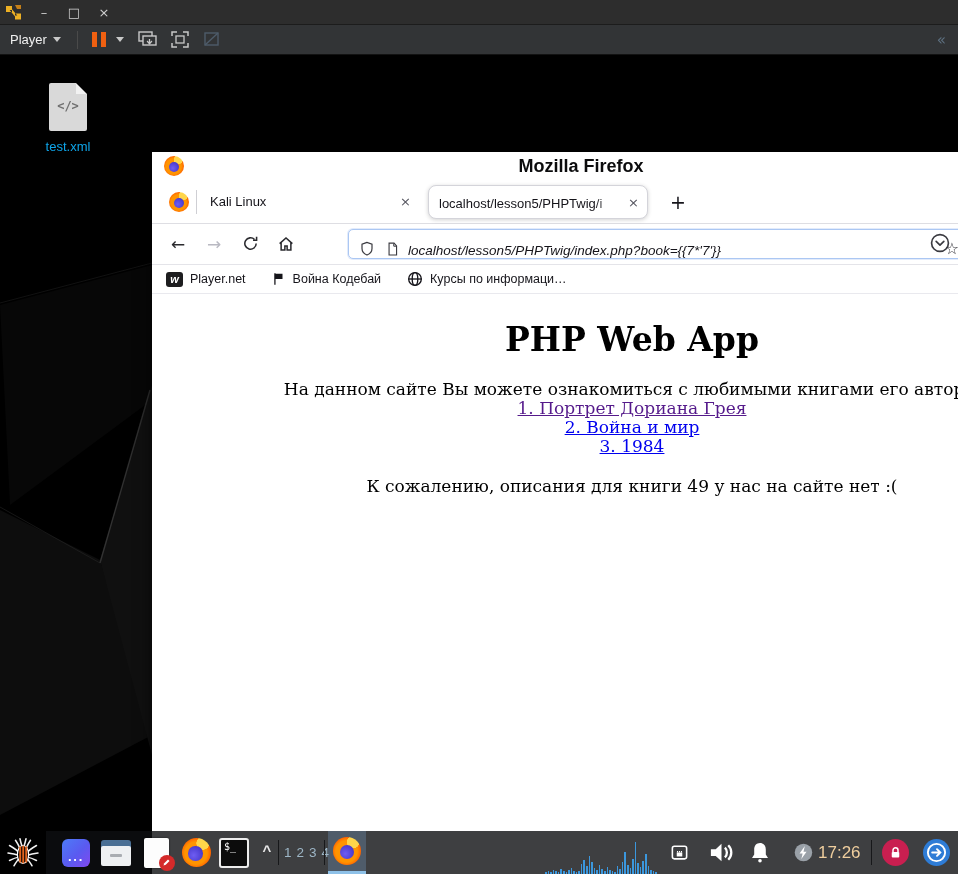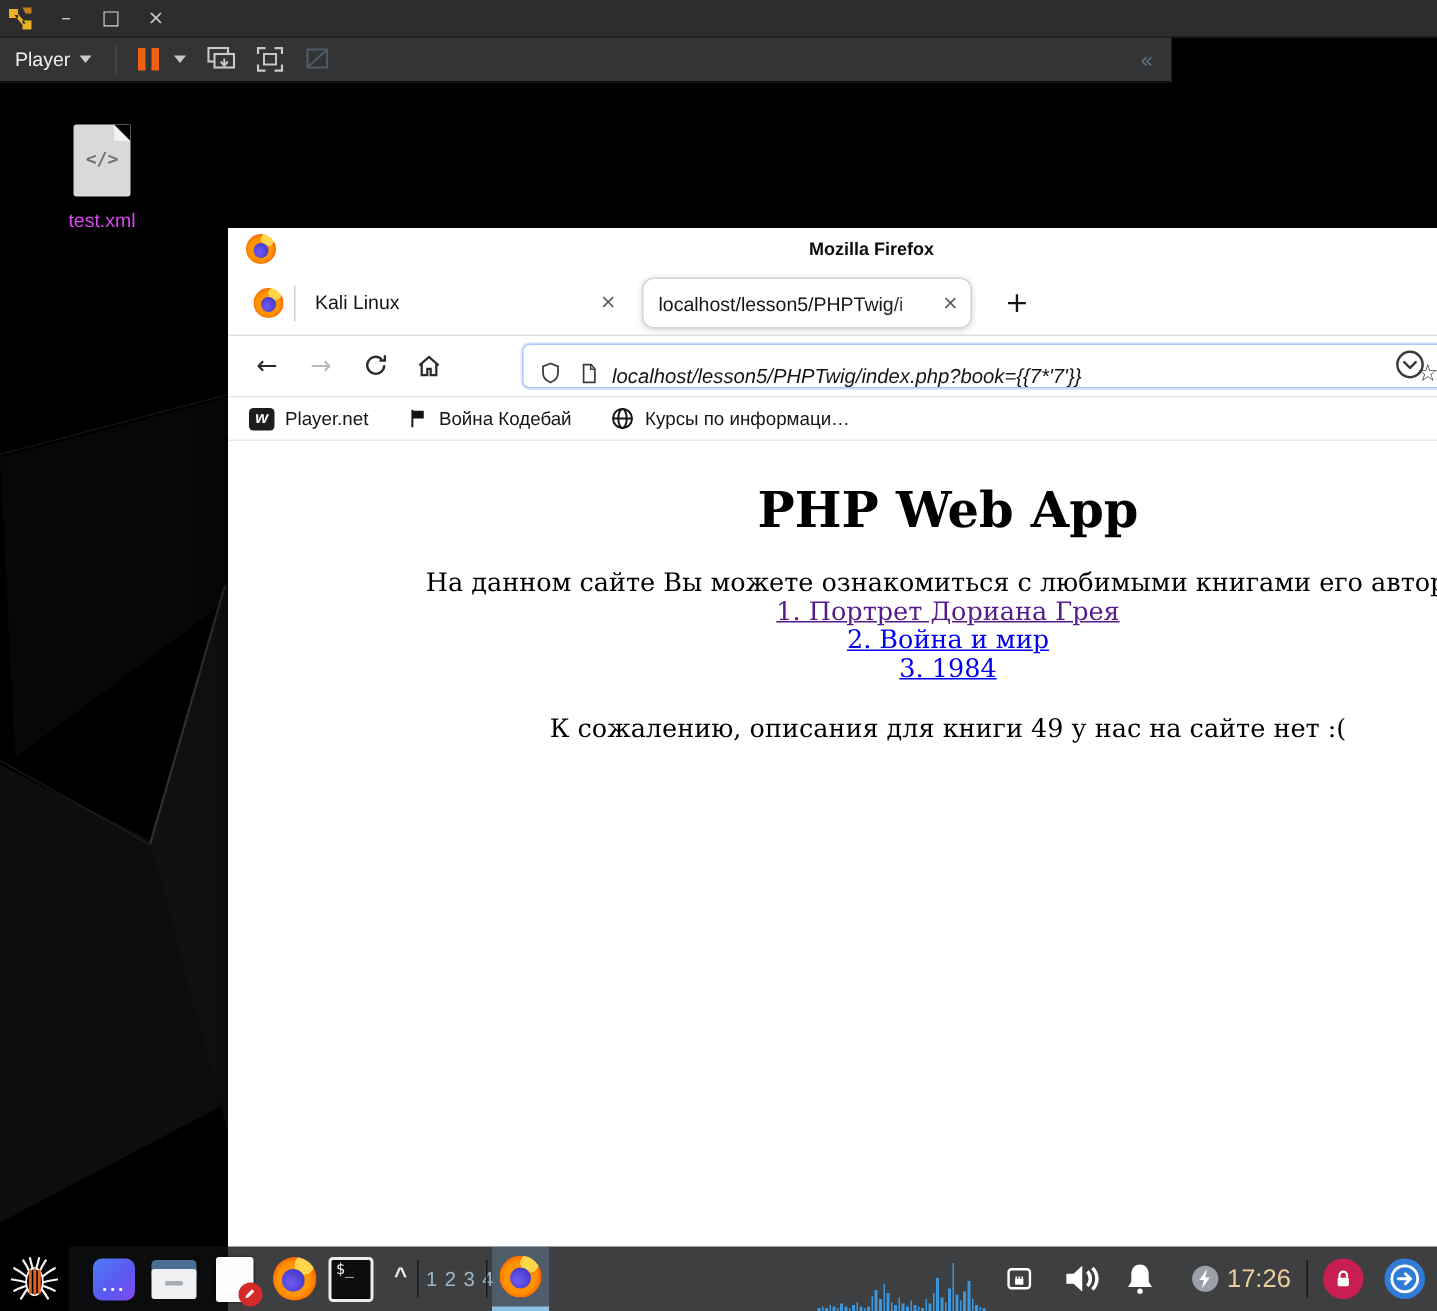--- a/index.html
+++ b/index.html
@@ -8,21 +8,21 @@
   .abs { position:absolute; }
   #stage { position:relative; width:958px; height:874px; overflow:hidden; }
 
   
   #vm-titlebar { left:0; top:0; width:958px; height:25px; background:#2d2d2d;
     border-bottom:1px solid #1c1c1c; display:flex; align-items:center; z-index:60; }
   #vm-titlebar .vm-ico { width:17px; height:17px; margin:0 7px 0 5px; }
   #vm-title { color:#e2e2e2; font-size:12.5px; flex:1; white-space:nowrap; }
   .winbtn { width:30px; height:25px; color:#cfcfcf; font-size:13px; text-align:center;
     line-height:25px; font-family:"DejaVu Sans", sans-serif; }
-  #vm-toolbar { left:0; top:25px; width:781px; height:30px; background:#323436;
+  #vm-toolbar { left:0; top:25px; width:958px; height:30px; background:#323436;
     border-bottom:1px solid #121212; display:flex; align-items:center; z-index:60; }
   #player-menu { color:#f0f0f0; font-size:13px; padding:0 6px 0 10px; display:flex; align-items:center; gap:6px; }
   .caret { width:0; height:0; border-left:4px solid transparent; border-right:4px solid transparent;
     border-top:5px solid #c9c9c9; display:inline-block; }
   .vsep { width:1px; height:18px; background:#4a4a4a; margin:0 10px; }
   #pause-btn { display:flex; gap:4px; padding:0 4px; }
   #pause-btn i { display:block; width:5px; height:15px; background:#f06011; }
   .tbico { margin:0 7px; display:flex; align-items:center; }
   #vm-collapse { margin-left:auto; margin-right:12px; color:#5e7182; font-size:15px;
     font-family:"DejaVu Sans", sans-serif; }
@@ -30,28 +30,28 @@
   
   #desktop { left:0; top:55px; width:958px; height:819px; background:#000; z-index:1; }
   #wallpaper-shapes { left:0; top:0; width:958px; height:819px; }
   #desk-icon { left:30px; top:28px; width:76px; text-align:center; z-index:2; }
   #desk-icon .doc { width:38px; height:48px; background:#d9d9d9; border-radius:2px;
     margin:0 auto; position:relative; box-shadow:0 1px 2px rgba(0,0,0,.6); }
   #desk-icon .doc::after { content:""; position:absolute; right:0; top:0;
     border-style:solid; border-width:0 11px 11px 0; border-color:#000 #000 #f2f2f2 #f2f2f2; }
   #desk-icon .doc span { position:absolute; left:0; right:0; top:16px; color:#707070;
     font-family:"DejaVu Sans Mono", monospace; font-size:12px; font-weight:bold; }
-  #desk-icon .lbl { color:#d946ef; font-size:13px; margin-top:8px; text-shadow:0 1px 2px #000; }
+  #desk-icon .lbl { color:#0ea5e9; font-size:13px; margin-top:8px; text-shadow:0 1px 2px #000; }
 
   
   #ff-win { left:152px; top:152px; width:960px; height:722px; background:#fff; z-index:5;
     box-shadow:0 0 14px rgba(0,0,0,.7); }
   #ff-titlebar { left:0; top:0; width:100%; height:28px; background:#fff; }
   #ff-title { left:429px; top:0; transform:translateX(-50%); line-height:28px;
-    font-size:12px; font-weight:bold; color:#0c0c0d; white-space:nowrap; }
+    font-size:18px; font-weight:bold; color:#0c0c0d; white-space:nowrap; }
   .ffico { position:relative; display:inline-block; border-radius:50%;
     background:radial-gradient(circle at 72% 18%, #ffd54a 0 20%, rgba(255,213,74,0) 21%),
       radial-gradient(circle at 48% 52%, #ff9400 0 52%, #ff5e00 72%, #e03c00 100%); }
   .ffico i { position:absolute; left:24%; top:28%; width:50%; height:50%; border-radius:50%;
     background:radial-gradient(circle at 38% 62%, #6e5df2, #3a2cbf); }
   #ff-tabbar { left:0; top:28px; width:100%; height:44px; background:#fff;
     border-bottom:1px solid #dedee3; }
   #pinned-sep { left:44px; top:10px; width:1px; height:24px; background:#cfcfd4; }
   .tab-label { font-size:13px; color:#15141a; white-space:nowrap; }
   .tab-close { font-size:13px; color:#55555f; font-family:"DejaVu Sans", sans-serif; }

